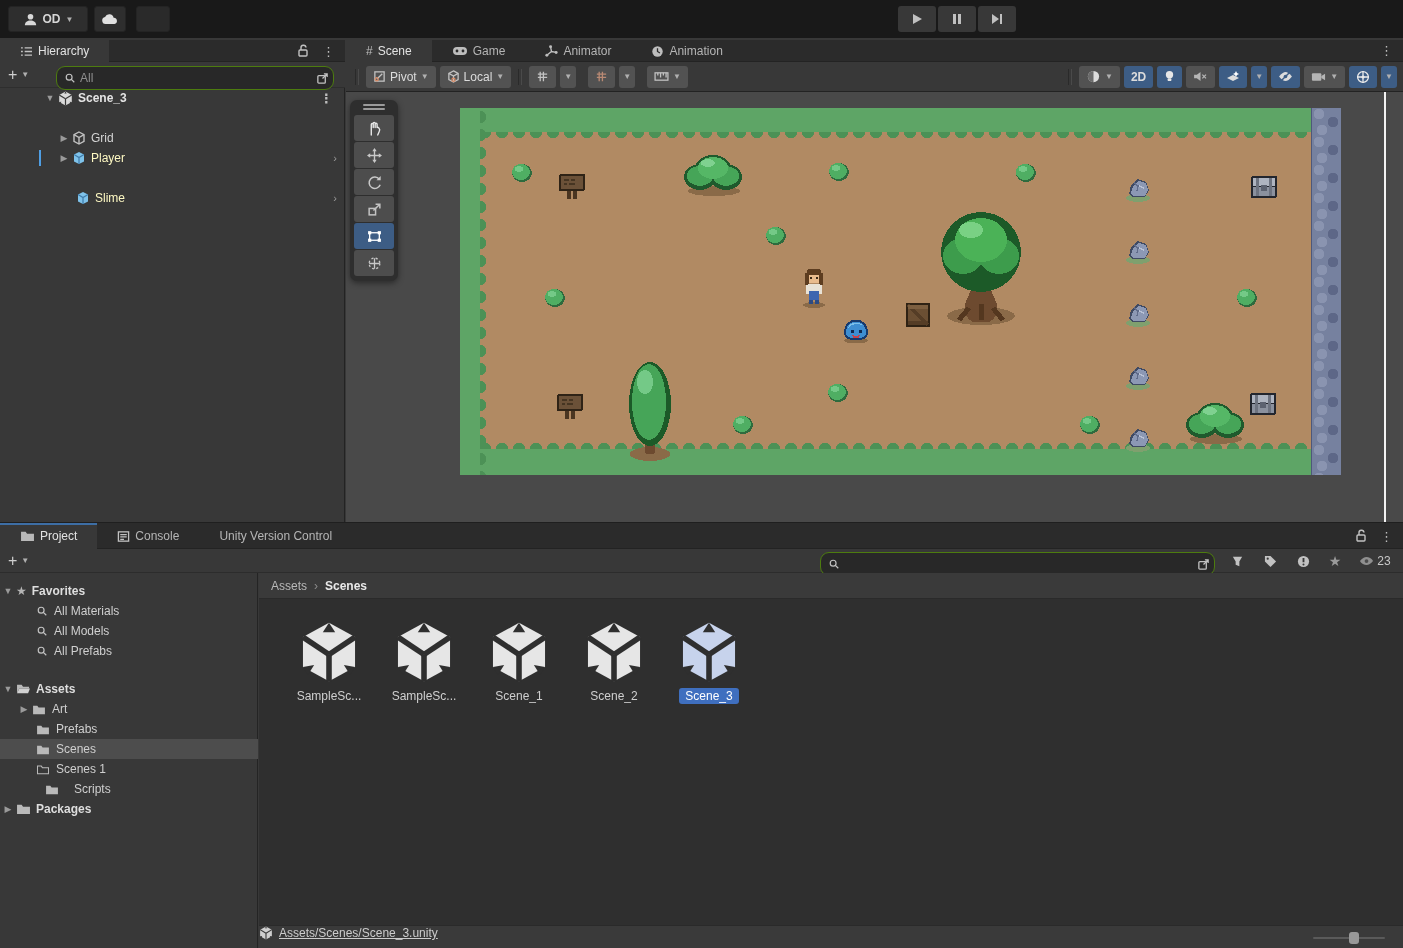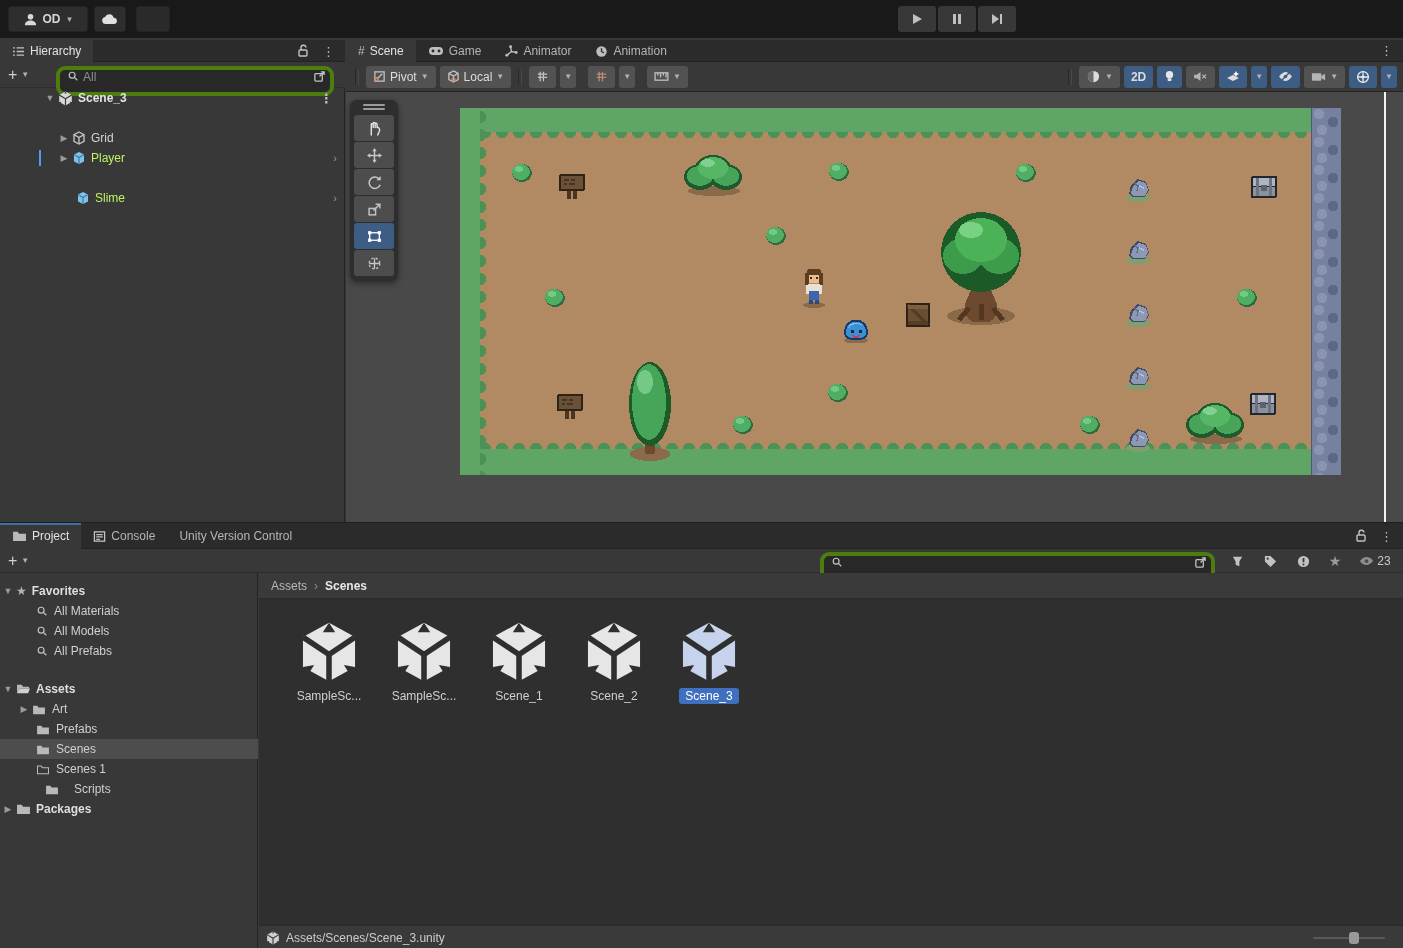--- a/index.html
+++ b/index.html
@@ -14,38 +14,38 @@
     border-radius:3px; display:flex; align-items:center; justify-content:center; gap:5px; color:#d6d6d6; }
   #account-btn { left:8px; width:80px;font-weight:bold; }
   #cloud-btn { left:94px; width:32px; }
   #blank-btn { left:136px; width:34px; background:#2a2a2a; }
   .play-group { position:absolute; left:898px; top:6px; display:flex; gap:2px; }
   .play-btn { width:38px; height:26px; background:#383838; border-radius:3px;
     display:flex; align-items:center; justify-content:center; color:#bdbdbd; }
 
   
   .tabbar { position:absolute; height:22px; background:#2b2b2b; border-bottom:1px solid #232323; display:flex; }
-  .tab { display:flex; align-items:center; gap:5px; padding:0 12px; color:#b5b5b5; height:22px; }
+  .tab { display:flex; align-items:center; gap:5px; padding:0 20px; color:#b5b5b5; height:22px; }
   .tab.active { background:#383838; color:#e2e2e2; }
   .tab.active.blue-top { box-shadow:inset 0 2px 0 #3d6ea5; }
   .kebab { color:#bdbdbd; font-size:13px; letter-spacing:0; line-height:1; }
   .dd { font-size:8px; color:#b0b0b0; }
   .icon-stroke { stroke:#c2c2c2; fill:none; stroke-width:1.4; }
 
   
   #hierarchy { position:absolute; left:0; top:40px; width:345px; height:482px; background:#383838; border-right:1px solid #232323; }
   #hierarchy-tabbar { left:0; top:0; width:345px; }
   #hierarchy-toolbar { position:absolute; left:0; top:22px; width:345px; height:26px; background:#383838;
     border-bottom:1px solid #2e2e2e; display:flex; align-items:center; }
-  .search-pill { height:30px; background:#282828; border:4px solid #4d7c0f; border-radius:9px;
-    display:flex; padding:0 4px 0 7px; color:#8f8f8f; gap:4px; }
+  .search-pill { height:24px; background:#282828; border:1px solid #4d7c0f; border-radius:9px;
+    display:flex; align-items:center; padding:0 4px 0 7px; color:#8f8f8f; gap:4px; }
   #hier-search { position:absolute; left:56px; top:4px; width:278px; }
   .hrow { position:absolute; left:0; width:345px; height:20px; display:flex; align-items:center; color:#d4d4d4; }
   .hrow .caret { width:12px; font-size:9px; color:#9a9a9a; text-align:center; }
-  .blue-txt { color:#bef264; }
+  .blue-txt { color:#fef9c3; }
   .chev { position:absolute; right:8px; color:#9a9a9a; font-size:11px; }
   .selbar { position:absolute; left:39px; top:2px; width:2px; height:16px; background:#4f9ee3; }
 
   
   #scene-panel { position:absolute; left:346px; top:40px; width:1057px; height:482px; background:#383838; }
   #scene-tabbar { left:0; top:0; width:1057px; }
   #scene-toolbar { position:absolute; left:0; top:22px; width:1057px; height:30px; background:#383838;
     border-bottom:1px solid #232323; display:flex; align-items:center; gap:4px; padding:0 6px; }
   .st-btn { height:22px; background:#525252; border-radius:3px; display:flex; align-items:center;
     justify-content:center; gap:4px; padding:0 7px; color:#dcdcdc; }
@@ -105,21 +105,21 @@
   .trow.selected { background:#4d4d4d; }
   #breadcrumb { position:absolute; left:259px; top:50px; width:1144px; height:26px; background:#3a3a3a;
     border-bottom:1px solid #2a2a2a; display:flex; align-items:center; gap:7px; padding:0 12px; color:#b9b9b9; }
   #grid-area { position:absolute; left:259px; top:76px; width:1144px; height:326px; background:#2f2f2f; }
   .asset { position:absolute; top:22px; width:92px; display:flex; flex-direction:column; align-items:center; gap:5px; }
   .asset .alabel { max-width:90px; padding:1px 6px; border-radius:3px; color:#cfcfcf; white-space:nowrap; overflow:hidden; }
   .asset.selected .alabel { background:#3f6fbf; color:#fff; }
   .asset.selected svg { color:#c7d3ec; }
   .asset svg { color:#e6e6e6; }
   #footer { position:absolute; left:259px; top:402px; width:1144px; height:24px; background:#3a3a3a;
-    border-top:1px solid #2a2a2a; display:flex; align-items:center; gap:6px; padding:0 7px; color:#cccccc; }
+    border-top:1px solid #2a2a2a; display:flex; align-items:flex-start; gap:6px; padding:0 0; color:#cccccc;text-decoration:underline; }
   #zoom-slider { position:absolute; right:18px; top:11px; width:72px; height:2px; background:#5a5a5a; border-radius:1px; }
   #zoom-slider .thumb { position:absolute; left:36px; top:-5px; width:10px; height:12px; background:#999; border-radius:3px; }
 
   .lockmenu { position:absolute; display:flex; gap:12px; align-items:center; }
 </style>
 </head>
 <body>
 
 <svg width="0" height="0" style="position:absolute">
   <defs>

